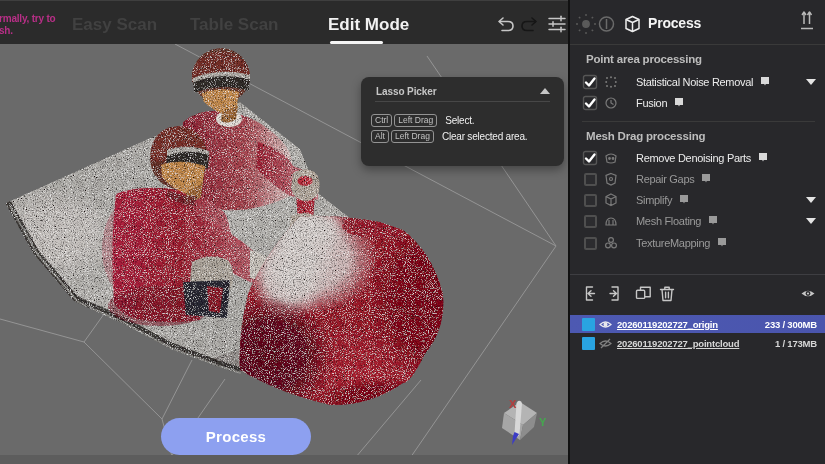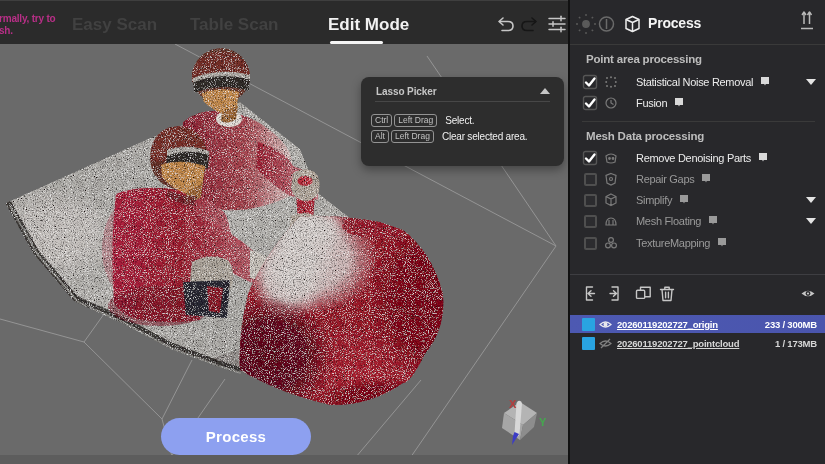--- a/index.html
+++ b/index.html
@@ -350,21 +350,21 @@
         <circle cx="7" cy="7" r="5"></circle>
           <path d="M7,4 L7,7 L9.5,8.5"></path>
       </svg>
       <div class="txt">Fusion</div>
       <svg class="flag" width="10" height="11" viewBox="0 0 10 11" fill="#d9d9d9">
           <path d="M1,0 L9,0 L9,7 L5.8,7 L5,8.6 L4.2,7 L1,7 Z"></path>
         </svg>
     </div>
 
     <div class="psep" style="top:121px"></div>
-    <div class="seclabel" style="top:130px">Mesh Data processing</div>
+    <div class="seclabel" style="top:130px">Mesh Drag processing</div>
 
     <div class="prow on" style="top:148px">
       <svg class="cbk" width="17" height="17" viewBox="0 0 17 17">
         <rect x="1.5" y="1.5" width="13" height="13" rx="2" fill="none" stroke="#565656" stroke-width="1.4"></rect>
         <path d="M4,8.5 L7,11.5 L12.5,4.5" fill="none" stroke="#fff" stroke-width="2.4" stroke-linecap="round" stroke-linejoin="round"></path>
       </svg>
       <svg class="ic" width="14" height="14" viewBox="0 0 14 14" fill="none" stroke="#7a7a7a" stroke-width="1.2">
         <path d="M2,5 Q7,1 12,5 L11,11 Q7,13 3,11 Z"></path>
           <circle cx="5.5" cy="7.5" r="0.8" fill="#7a7a7a"></circle>
           <circle cx="9" cy="7.5" r="0.8" fill="#7a7a7a"></circle>

